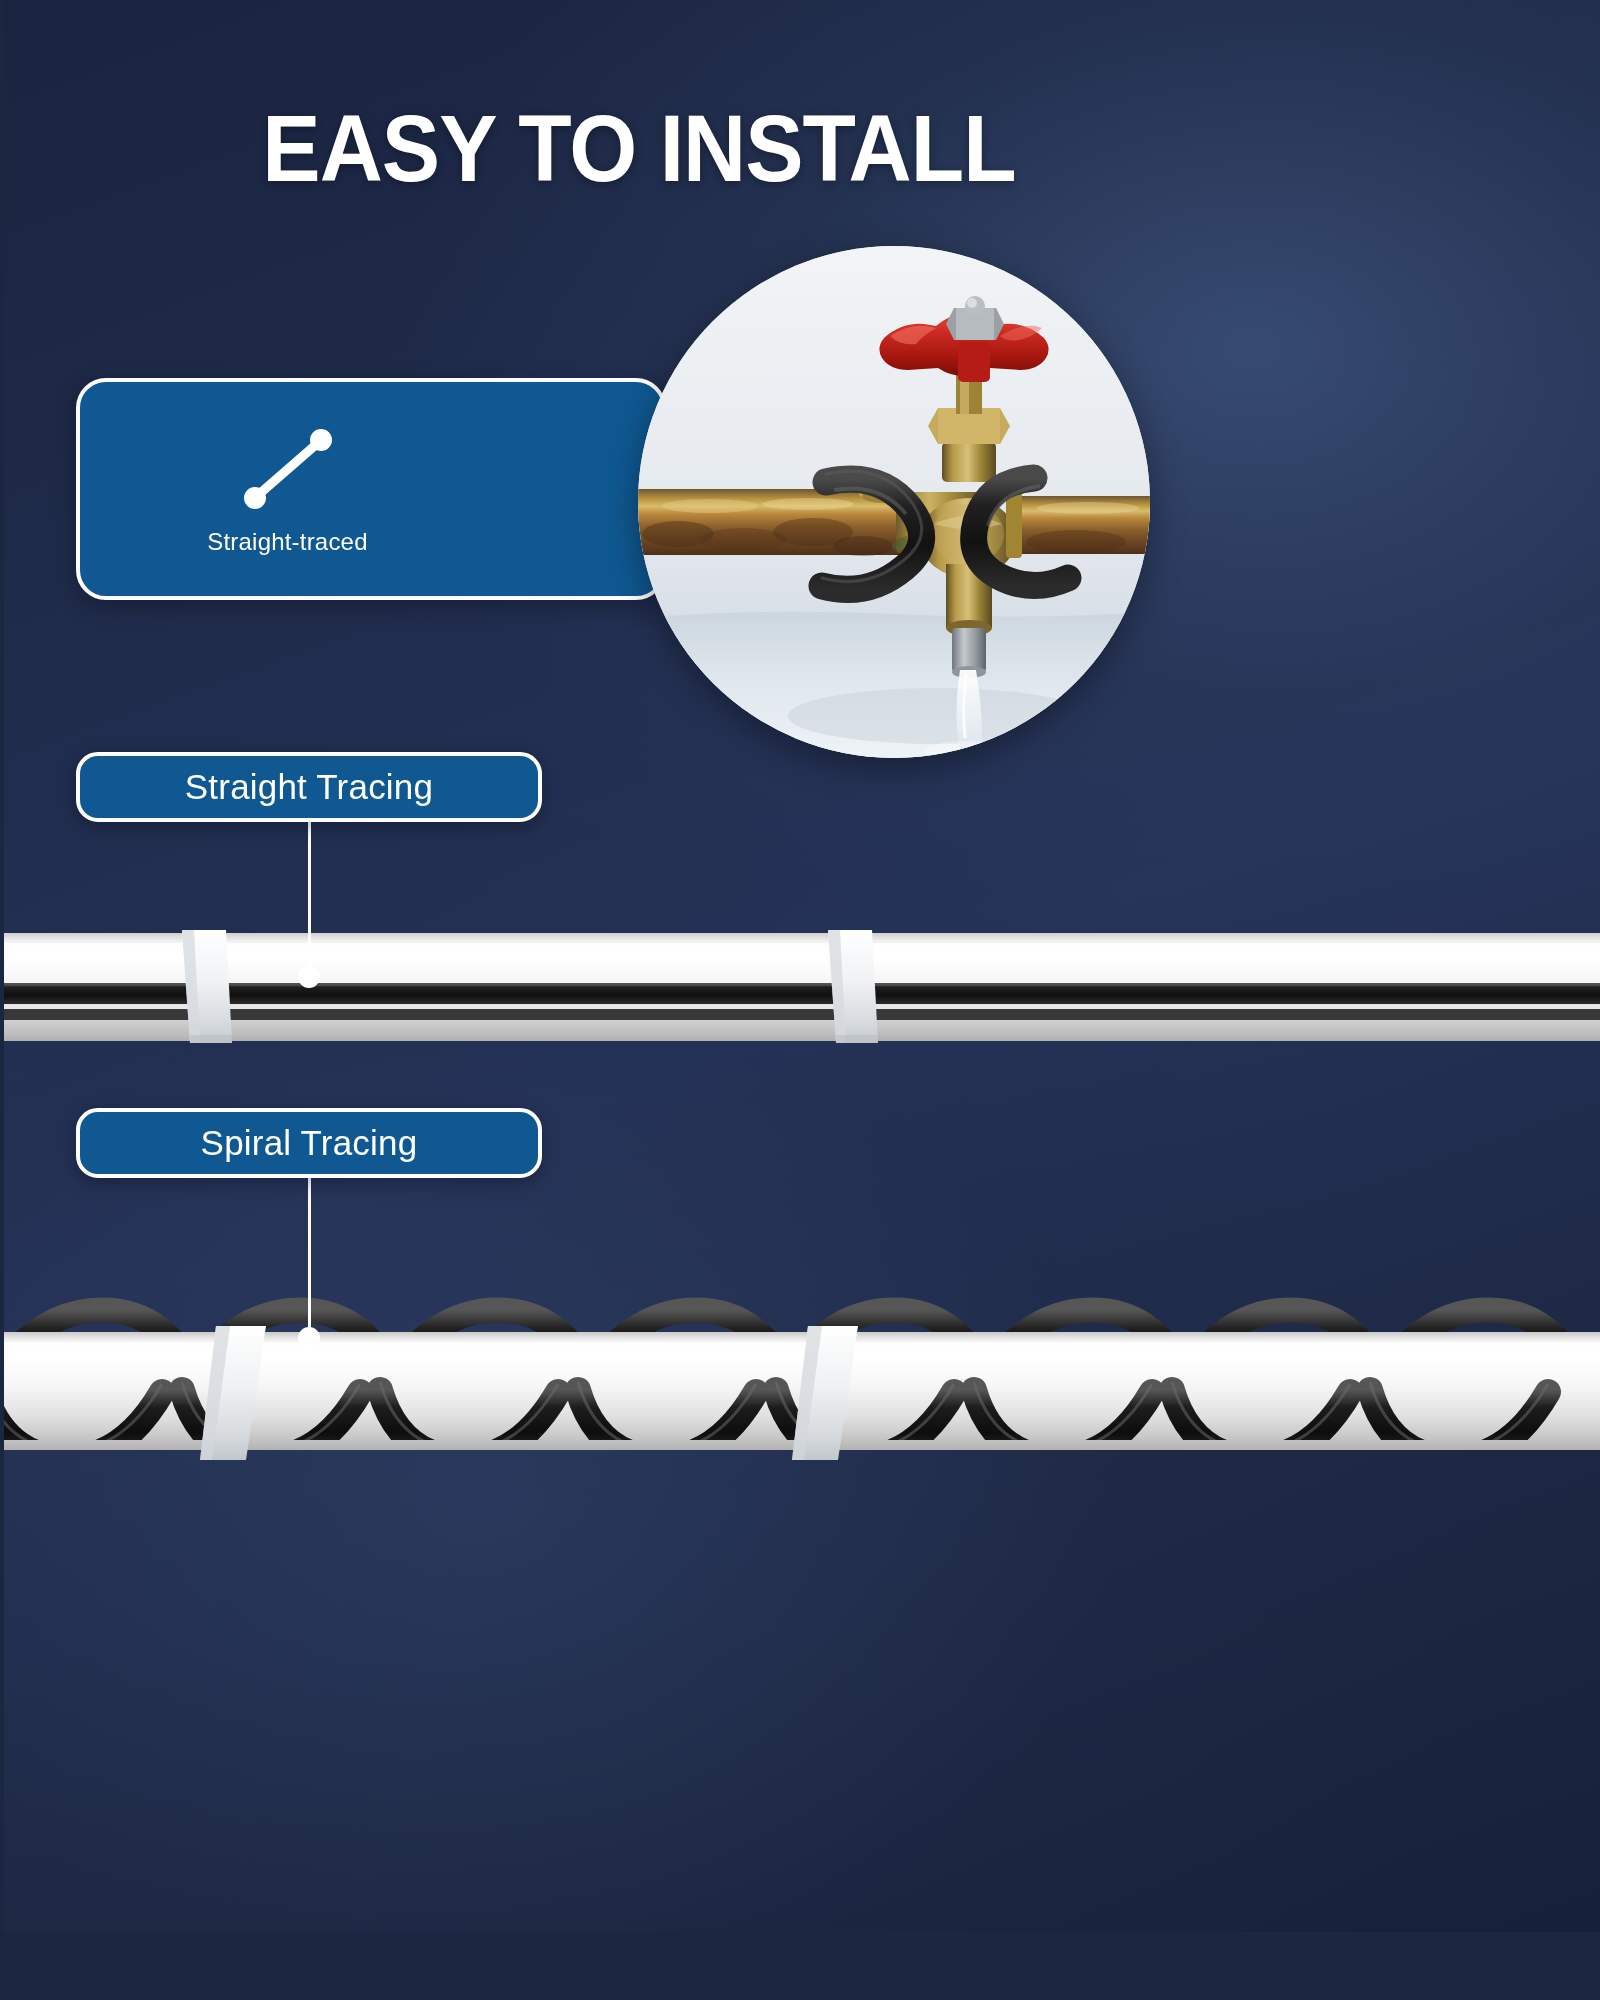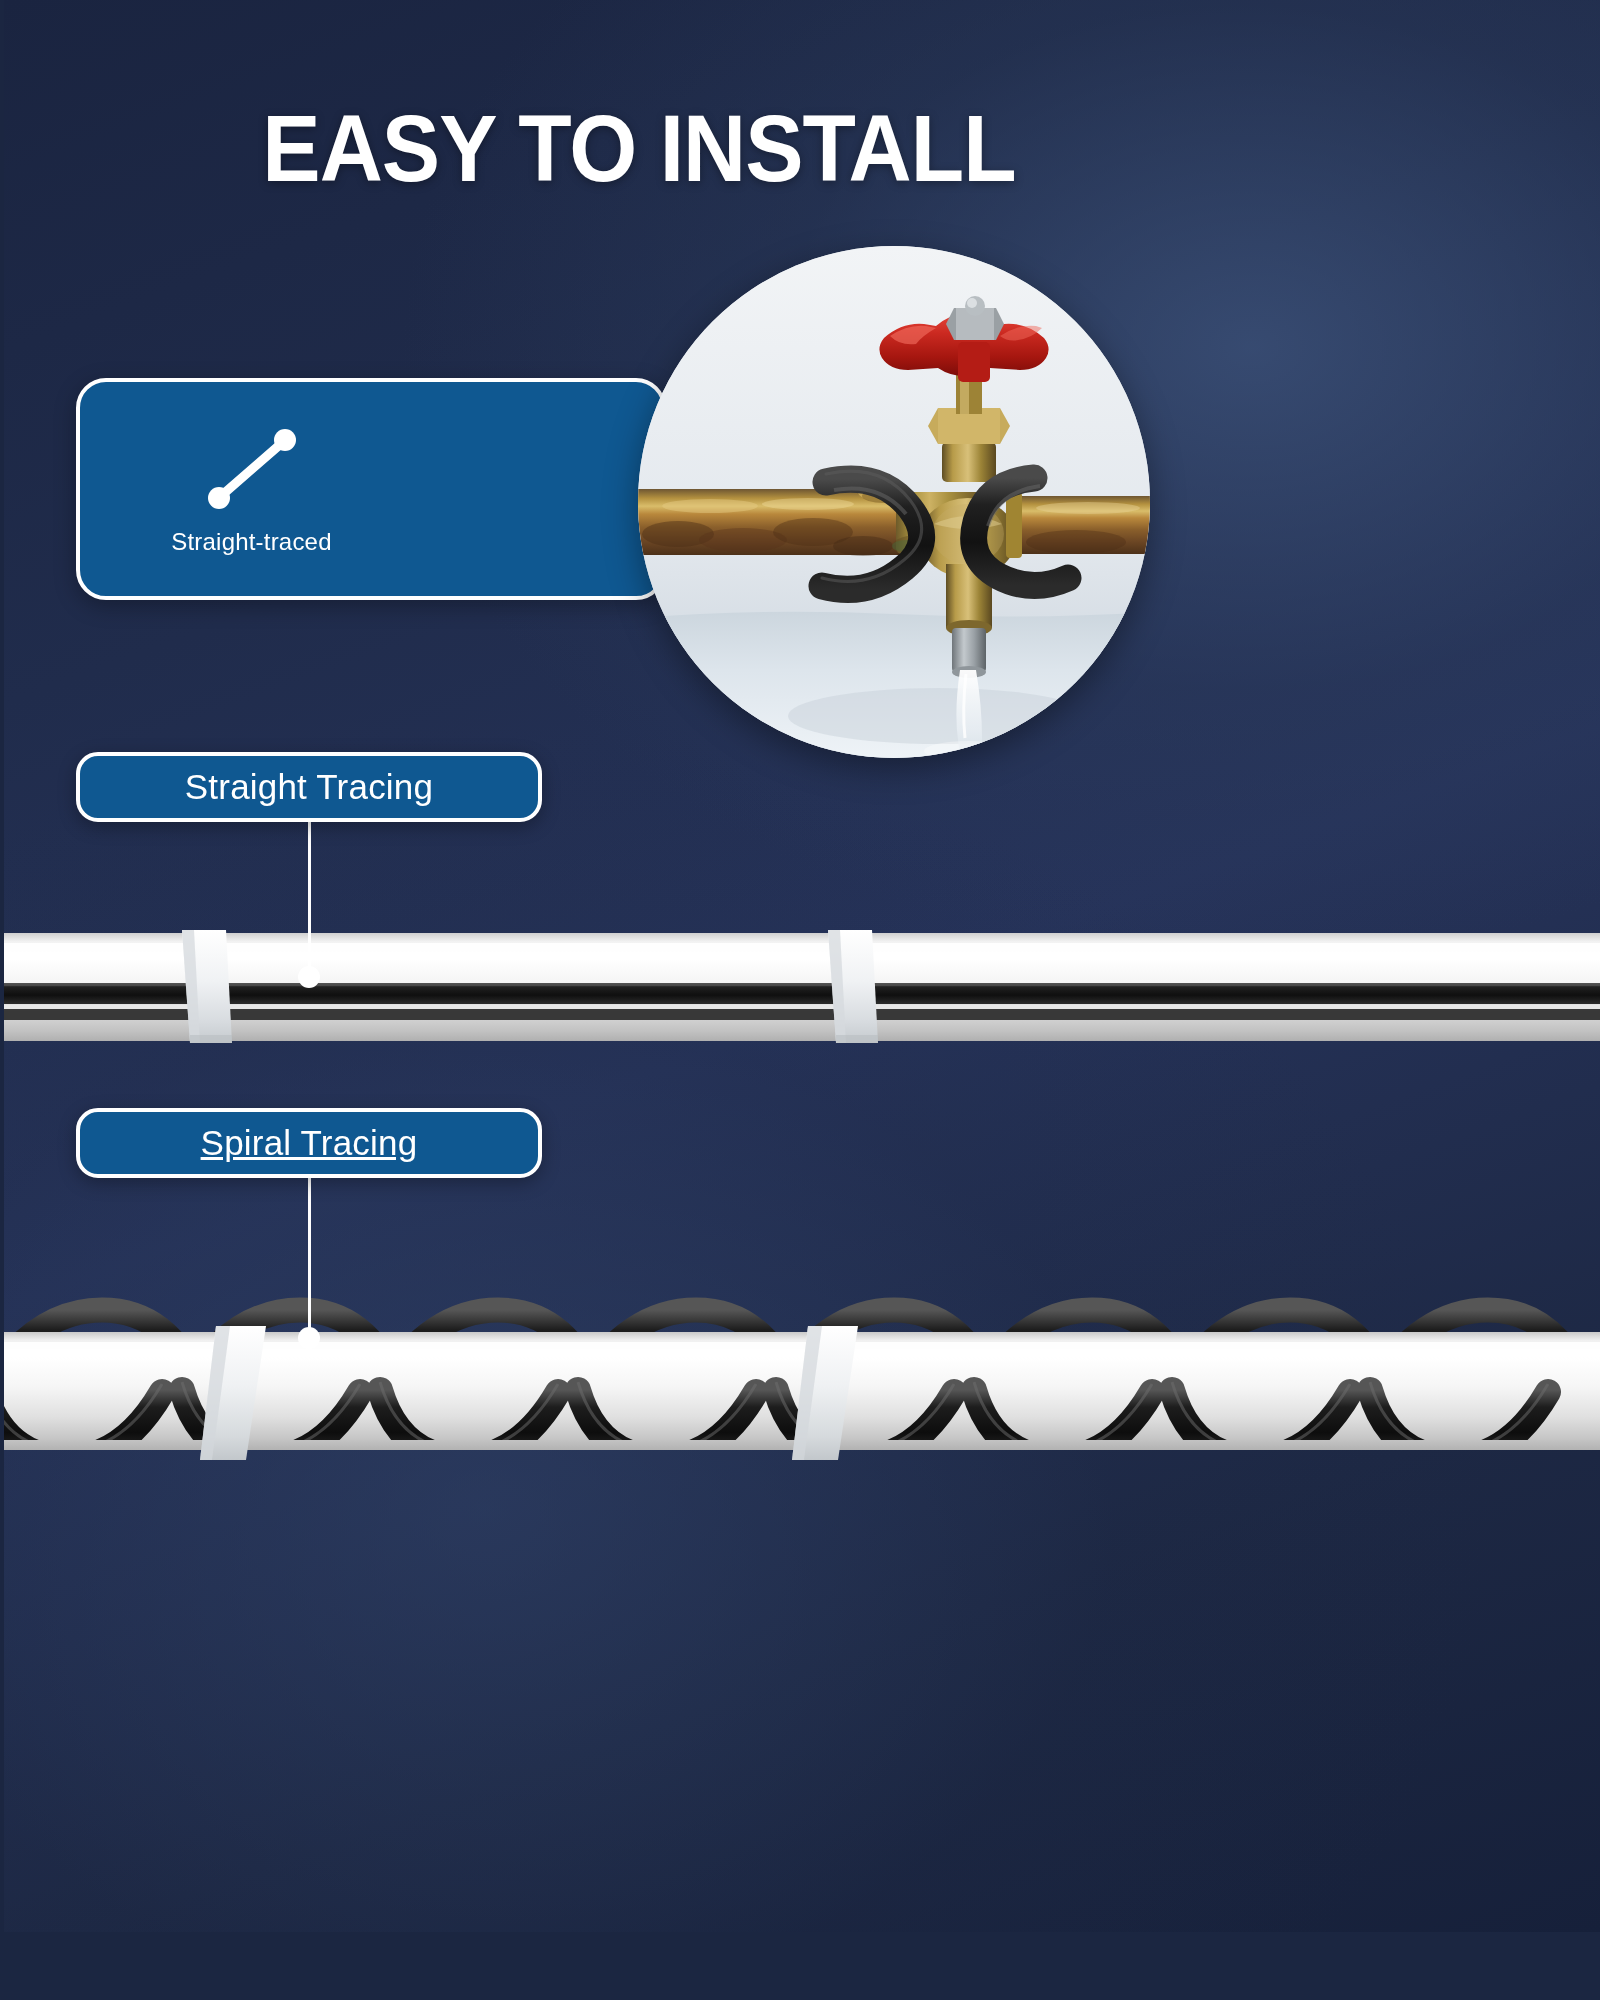--- a/index.html
+++ b/index.html
@@ -36,21 +36,21 @@
   }
 
   
   #feature-panel{
     position:absolute; left:72px; top:378px; width:590px; height:222px;
     background:#0f5891;
     border:4px solid #ffffff;
     border-radius:30px;
     box-shadow:0 6px 22px rgba(0,0,0,.30);
     display:flex; align-items:center; justify-content:flex-start;
-    padding-left:84px;
+    padding-left:120px;
     gap:150px;
     overflow:visible;
   }
   .feature-item{ display:flex; flex-direction:column; align-items:center; width:175px; }
   .feature-icon{ height:92px; display:flex; align-items:center; justify-content:center; }
   .feature-label{ margin-top:14px; color:#fff; font-size:24px; font-weight:400; letter-spacing:.2px; white-space:nowrap; }
 
   
   #photo-circle{
     position:absolute; left:634px; top:246px; width:512px; height:512px;
@@ -67,21 +67,21 @@
     position:absolute;
     background:#0f5891;
     border:4px solid #ffffff;
     border-radius:22px;
     box-shadow:0 5px 18px rgba(0,0,0,.30);
     display:flex; align-items:center; justify-content:center;
     color:#fff; font-size:35px; letter-spacing:.2px;
     z-index:8;
   }
   #pill-straight{ left:72px; top:752px; width:466px; height:70px; }
-  #pill-spiral  { left:72px; top:1108px; width:466px; height:70px;text-decoration:underline; }
+  #pill-spiral  { left:72px; top:1108px; width:466px; height:70px; }
 
   .leader{ position:absolute; width:3px; background:#ffffff; z-index:7; }
   .leader-dot{ position:absolute; width:22px; height:22px; border-radius:50%; background:#ffffff; z-index:7; }
   #leader-straight     { left:304px; top:822px;  height:155px; }
   #leader-straight-dot { left:294px; top:966px; }
   #leader-spiral       { left:304px; top:1178px; height:160px; }
   #leader-spiral-dot   { left:294px; top:1327px; }
 
   
   .pipe-row{ position:absolute; left:0; width:1600px; z-index:4; }

